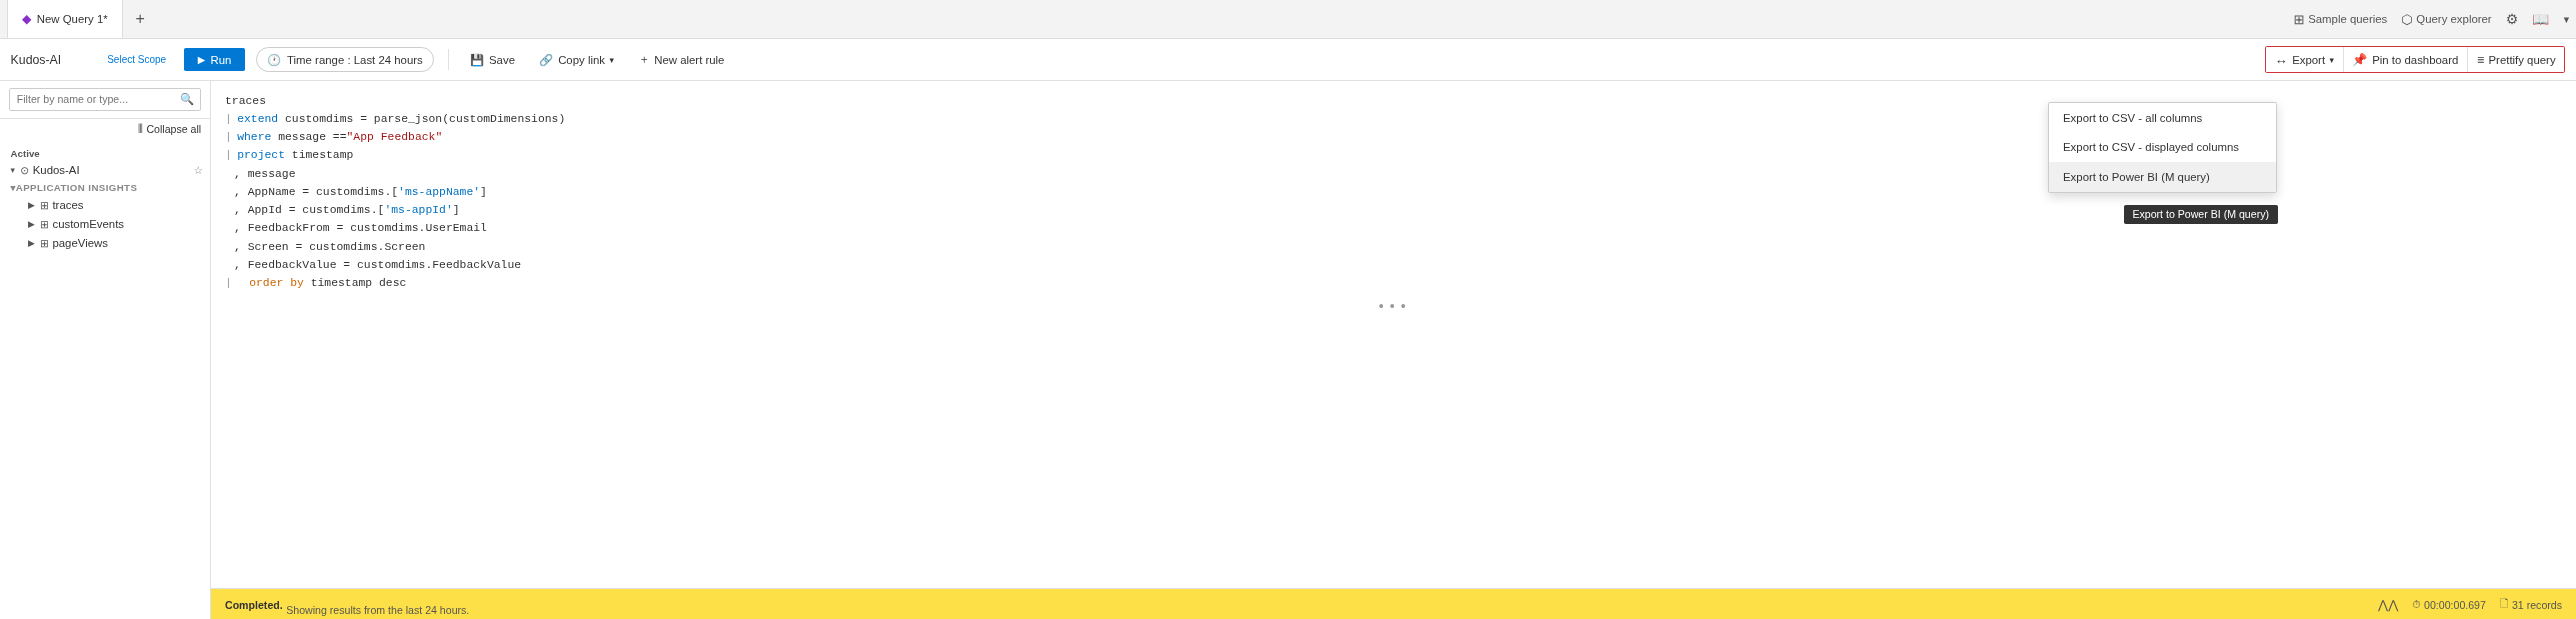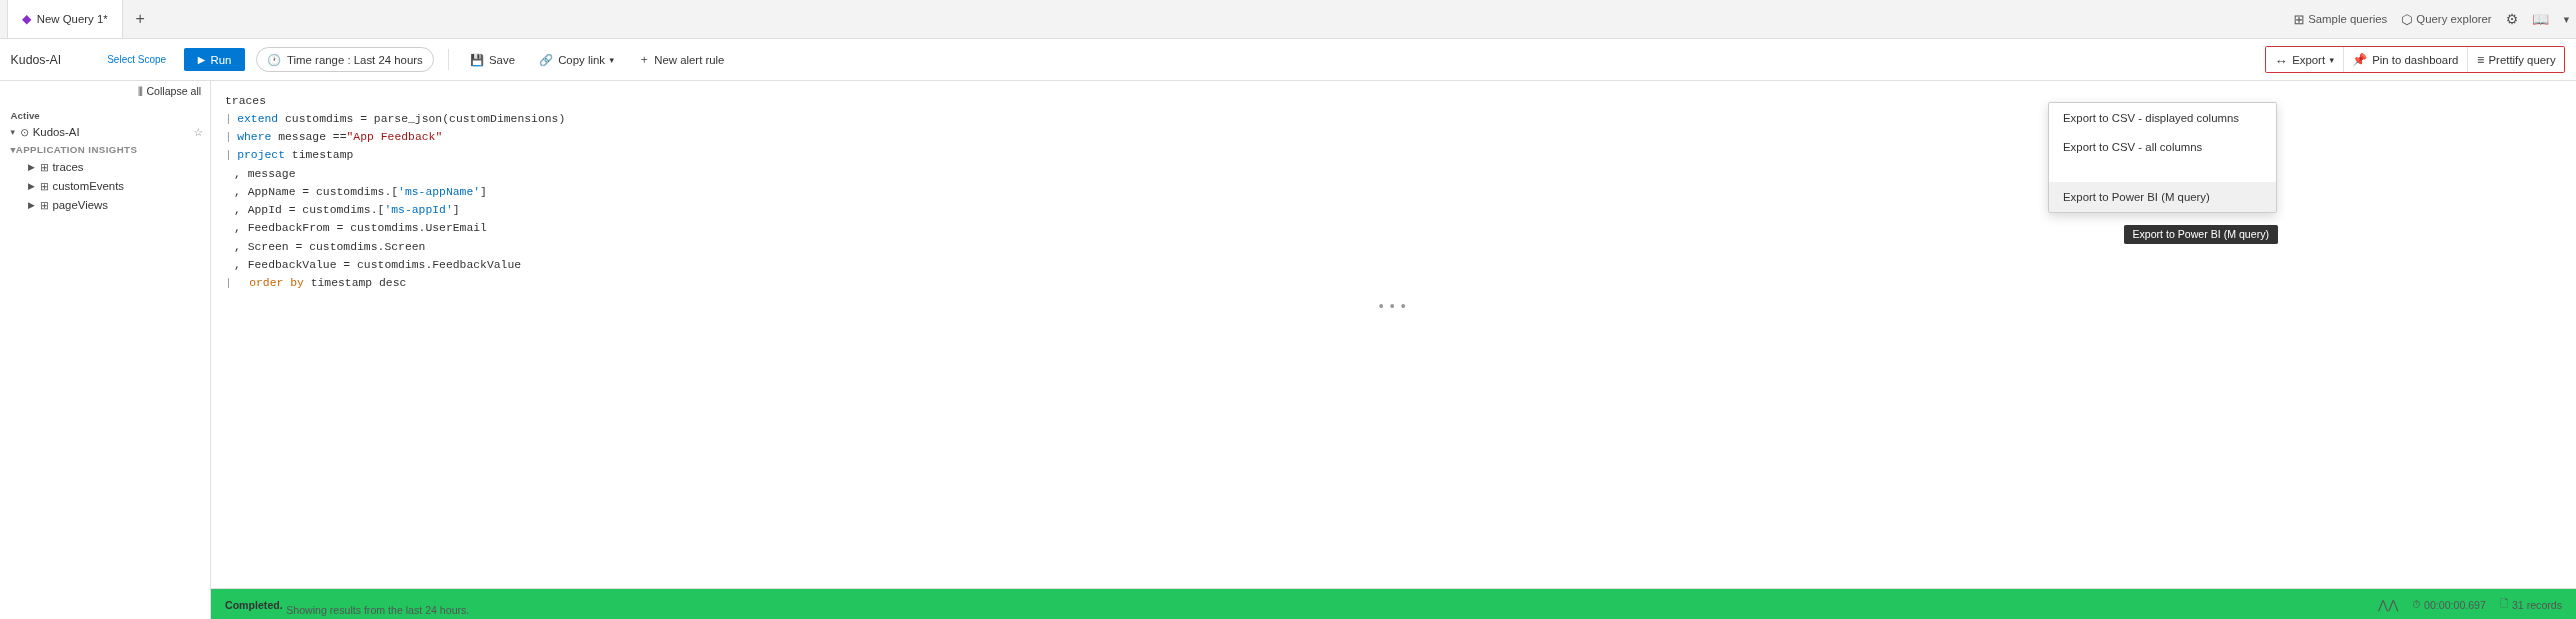--- a/index.html
+++ b/index.html
@@ -324,21 +324,21 @@
       letter-spacing: 2.6px;
     }
     .status-bar {
       display: flex;
       align-items: center;
       height: 32px;
       border-top: 0.9px solid #e0e0e0;
       padding: 0 14px;
       font-size: 10.6px;
       color: #555;
-      background: #22c55e;
+      background: #fde047;
     }
     .status-completed { font-weight: 600; color: #333; }
     .status-right {
       margin-left: auto;
       display: flex;
       align-items: center;
       gap: 14px;
     }
     .status-time, .status-records {
       display: flex;
@@ -381,21 +381,20 @@
       bottom: -32px;
       background: #333;
       color: #fff;
       font-size: 10.6px;
       padding: 3.5px 8.8px;
       border-radius: 1.8px;
       white-space: nowrap;
     }
     .dropdown-item-wrap {
       position: relative;
-      margin-top: 20px;
     }
   </style>
 </head>
 <body>
 
 <div class="tab-bar">
   <div class="tab-item">
     <span class="tab-icon">◆</span>
     <span>New Query 1*</span>
   </div>
@@ -457,20 +456,26 @@
         <span style="font-size: 12.3px;">≡</span>
         <span>Prettify query</span>
       </button>
     </div>
   </div>
 </div>
 
 <div class="main-layout">
 
   <div class="sidebar">
+    <div class="sidebar-search">
+      <div class="search-wrap">
+        <input class="sidebar-search-input" type="text" placeholder="Filter by name or type..." style="">
+        <span class="search-icon-pos">🔍</span>
+      </div>
+    </div>
     <div class="collapse-all-btn">
       <span>⫼</span>
       <span>Collapse all</span>
     </div>
     <div class="sidebar-tree">
       <div class="active-label">Active</div>
       <div class="tree-item">
         <span class="chevron">▾</span>
         <span class="item-icon">⊙</span>
         <span class="item-label">Kudos-AI</span>
@@ -543,22 +548,22 @@
       </div>
       <div class="code-line">
         <span class="line-pipe">|</span>
         <span class="kw-orange">order by</span>
         <span class="plain">&nbsp;timestamp desc</span>
       </div>
       <div class="editor-dots">•••</div>
     </div>
 
     <div class="dropdown-overlay">
+      <div class="dropdown-item">Export to CSV - all columns</div>
       <div class="dropdown-item">Export to CSV - displayed columns</div>
-      <div class="dropdown-item">Export to CSV - all columns</div>
       <div class="dropdown-item-wrap">
         <div class="dropdown-item highlighted">Export to Power BI (M query)</div>
         <div class="dropdown-tooltip">Export to Power BI (M query)</div>
       </div>
     </div>
 
     <div class="status-bar">
       <span class="status-completed">Completed.</span>
       <span style="margin-left: 3.5px; margin-top: 10px;">Showing results from the last 24 hours.</span>
       <div class="status-right">

